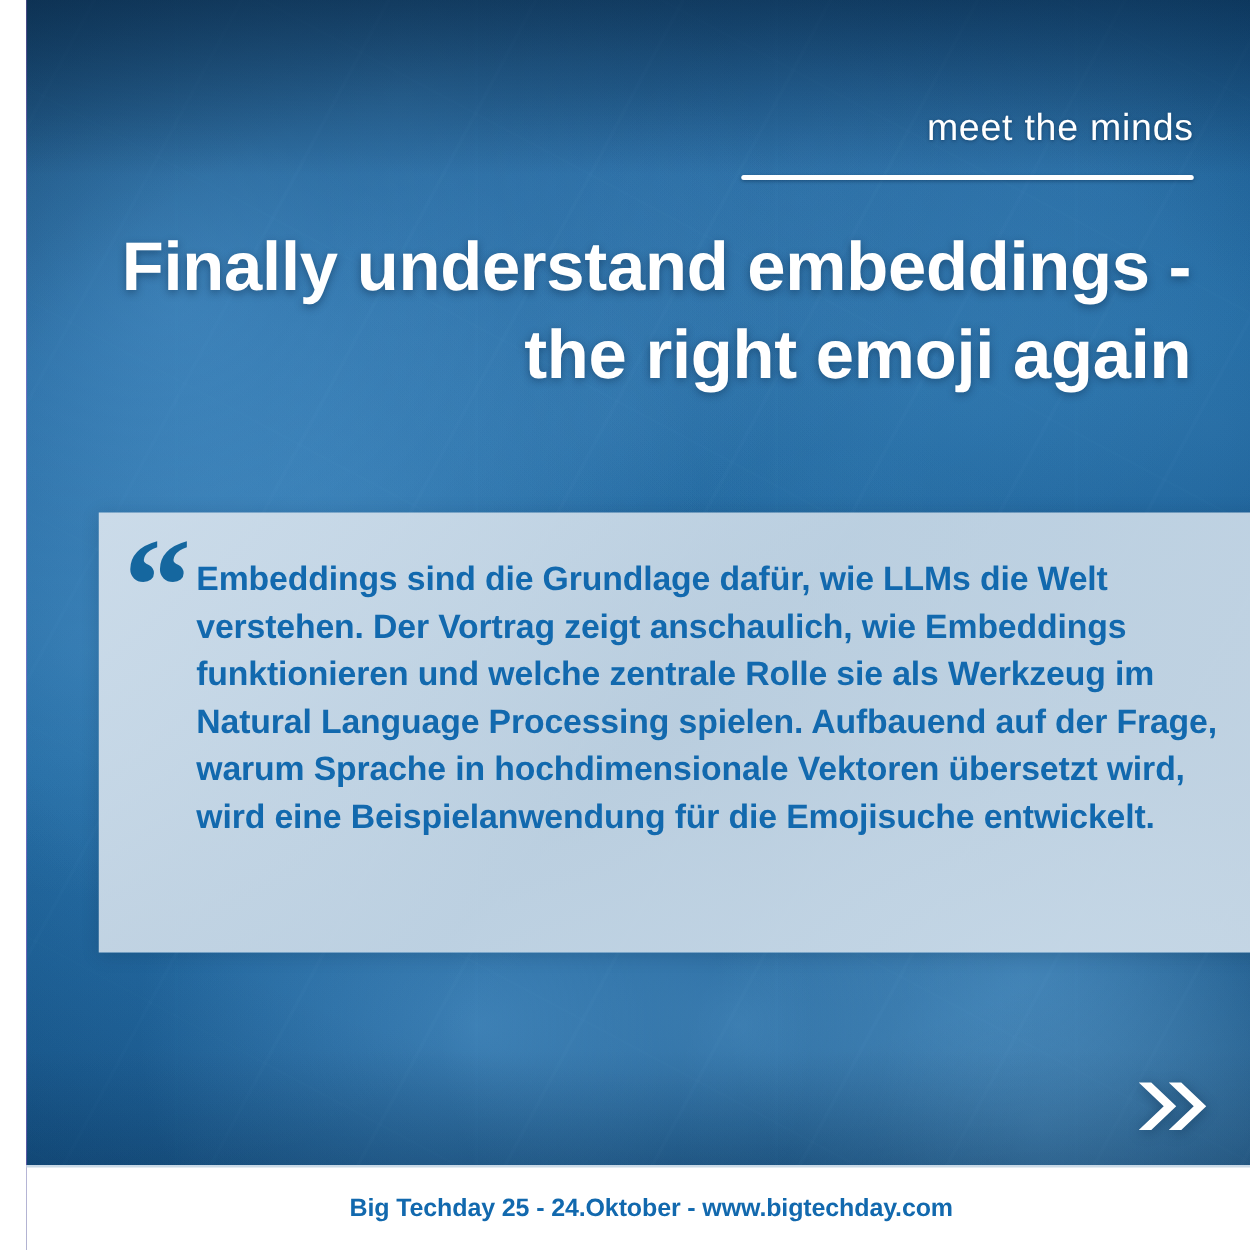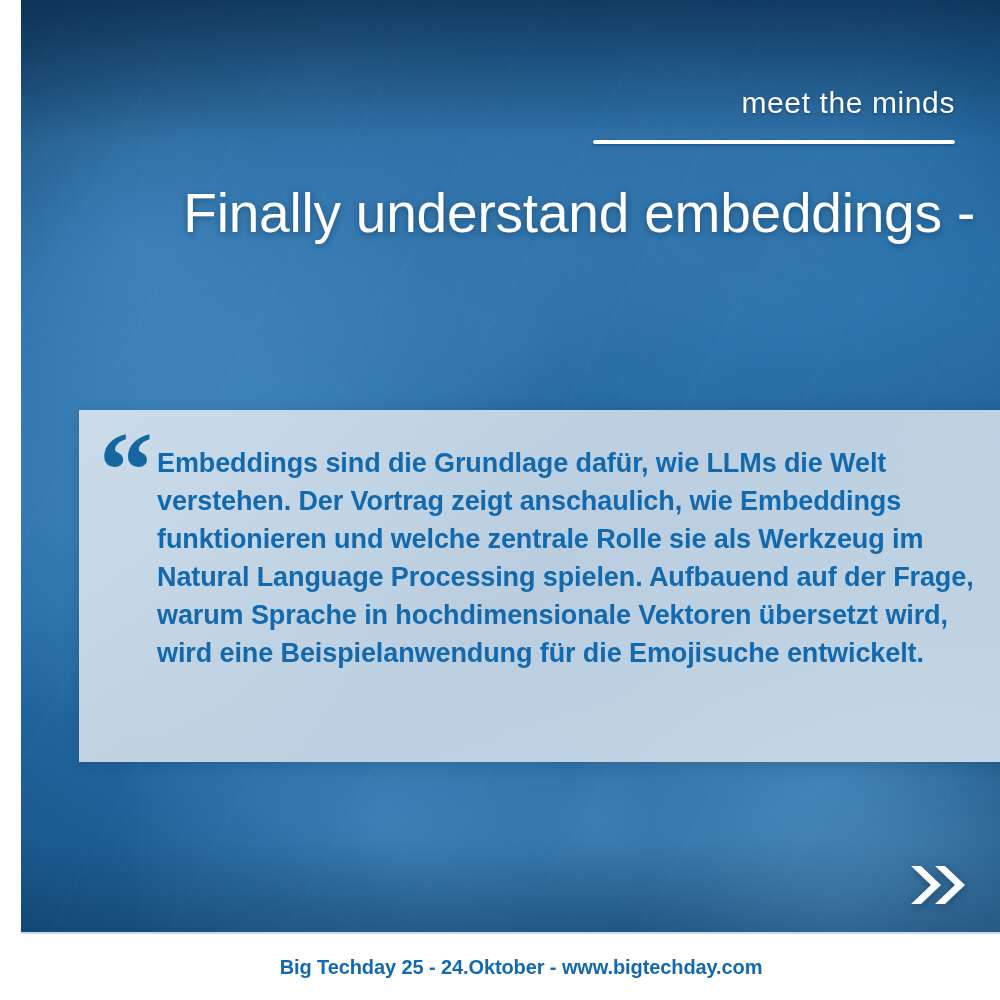--- a/index.html
+++ b/index.html
@@ -110,26 +110,26 @@
     margin-left:auto;
     width:362px; height:4px;
     background:#ffffff;
     border-radius:2px;
     box-shadow:0 1px 3px rgba(0,30,60,.4);
   }
 
   
   .headline {
     position:absolute;
-    top:178px; right:46px;
+    top:178px; right:68px;
     width:900px;
     text-align:right;
     color:#ffffff;
     font-size:55px;
-    font-weight:400;
+    font-weight:700;
     line-height:70px;
     letter-spacing:-.2px;
     text-shadow:0 2px 7px rgba(0,28,56,.40);
   }
   .headline .hl-line { display:block; white-space:nowrap; }
 
   
   .quote-panel {
     position:absolute;
     left:58px; top:410px;
@@ -196,20 +196,21 @@
   <div class="bg-bokeh"></div>
   <div class="bg-vignette"></div>
 
   <div class="kicker-wrap">
     <div class="kicker">meet the minds</div>
     <div class="kicker-rule"></div>
   </div>
 
   <div class="headline">
     <span class="hl-line">Finally understand embeddings -</span>
+    <span class="hl-line">the right emoji again</span>
   </div>
 
   <div class="quote-panel">
     <div class="quote-mark">“</div>
     <div class="quote-text">Embeddings sind die Grundlage dafür, wie LLMs die Welt verstehen. Der Vortrag zeigt anschaulich, wie Embeddings funktionieren und welche zentrale Rolle sie als Werkzeug im Natural Language Processing spielen. Aufbauend auf der Frage, warum Sprache in hochdimensionale Vektoren übersetzt wird, wird eine Beispielanwendung für die Emojisuche entwickelt.</div>
   </div>
 
   <div class="chevron">
     <svg width="62" height="46" viewBox="0 0 62 46" aria-hidden="true">
       <path d="M4 4 L24 23 L4 42 L14 42 L34 23 L14 4 Z" fill="#ffffff"></path>

